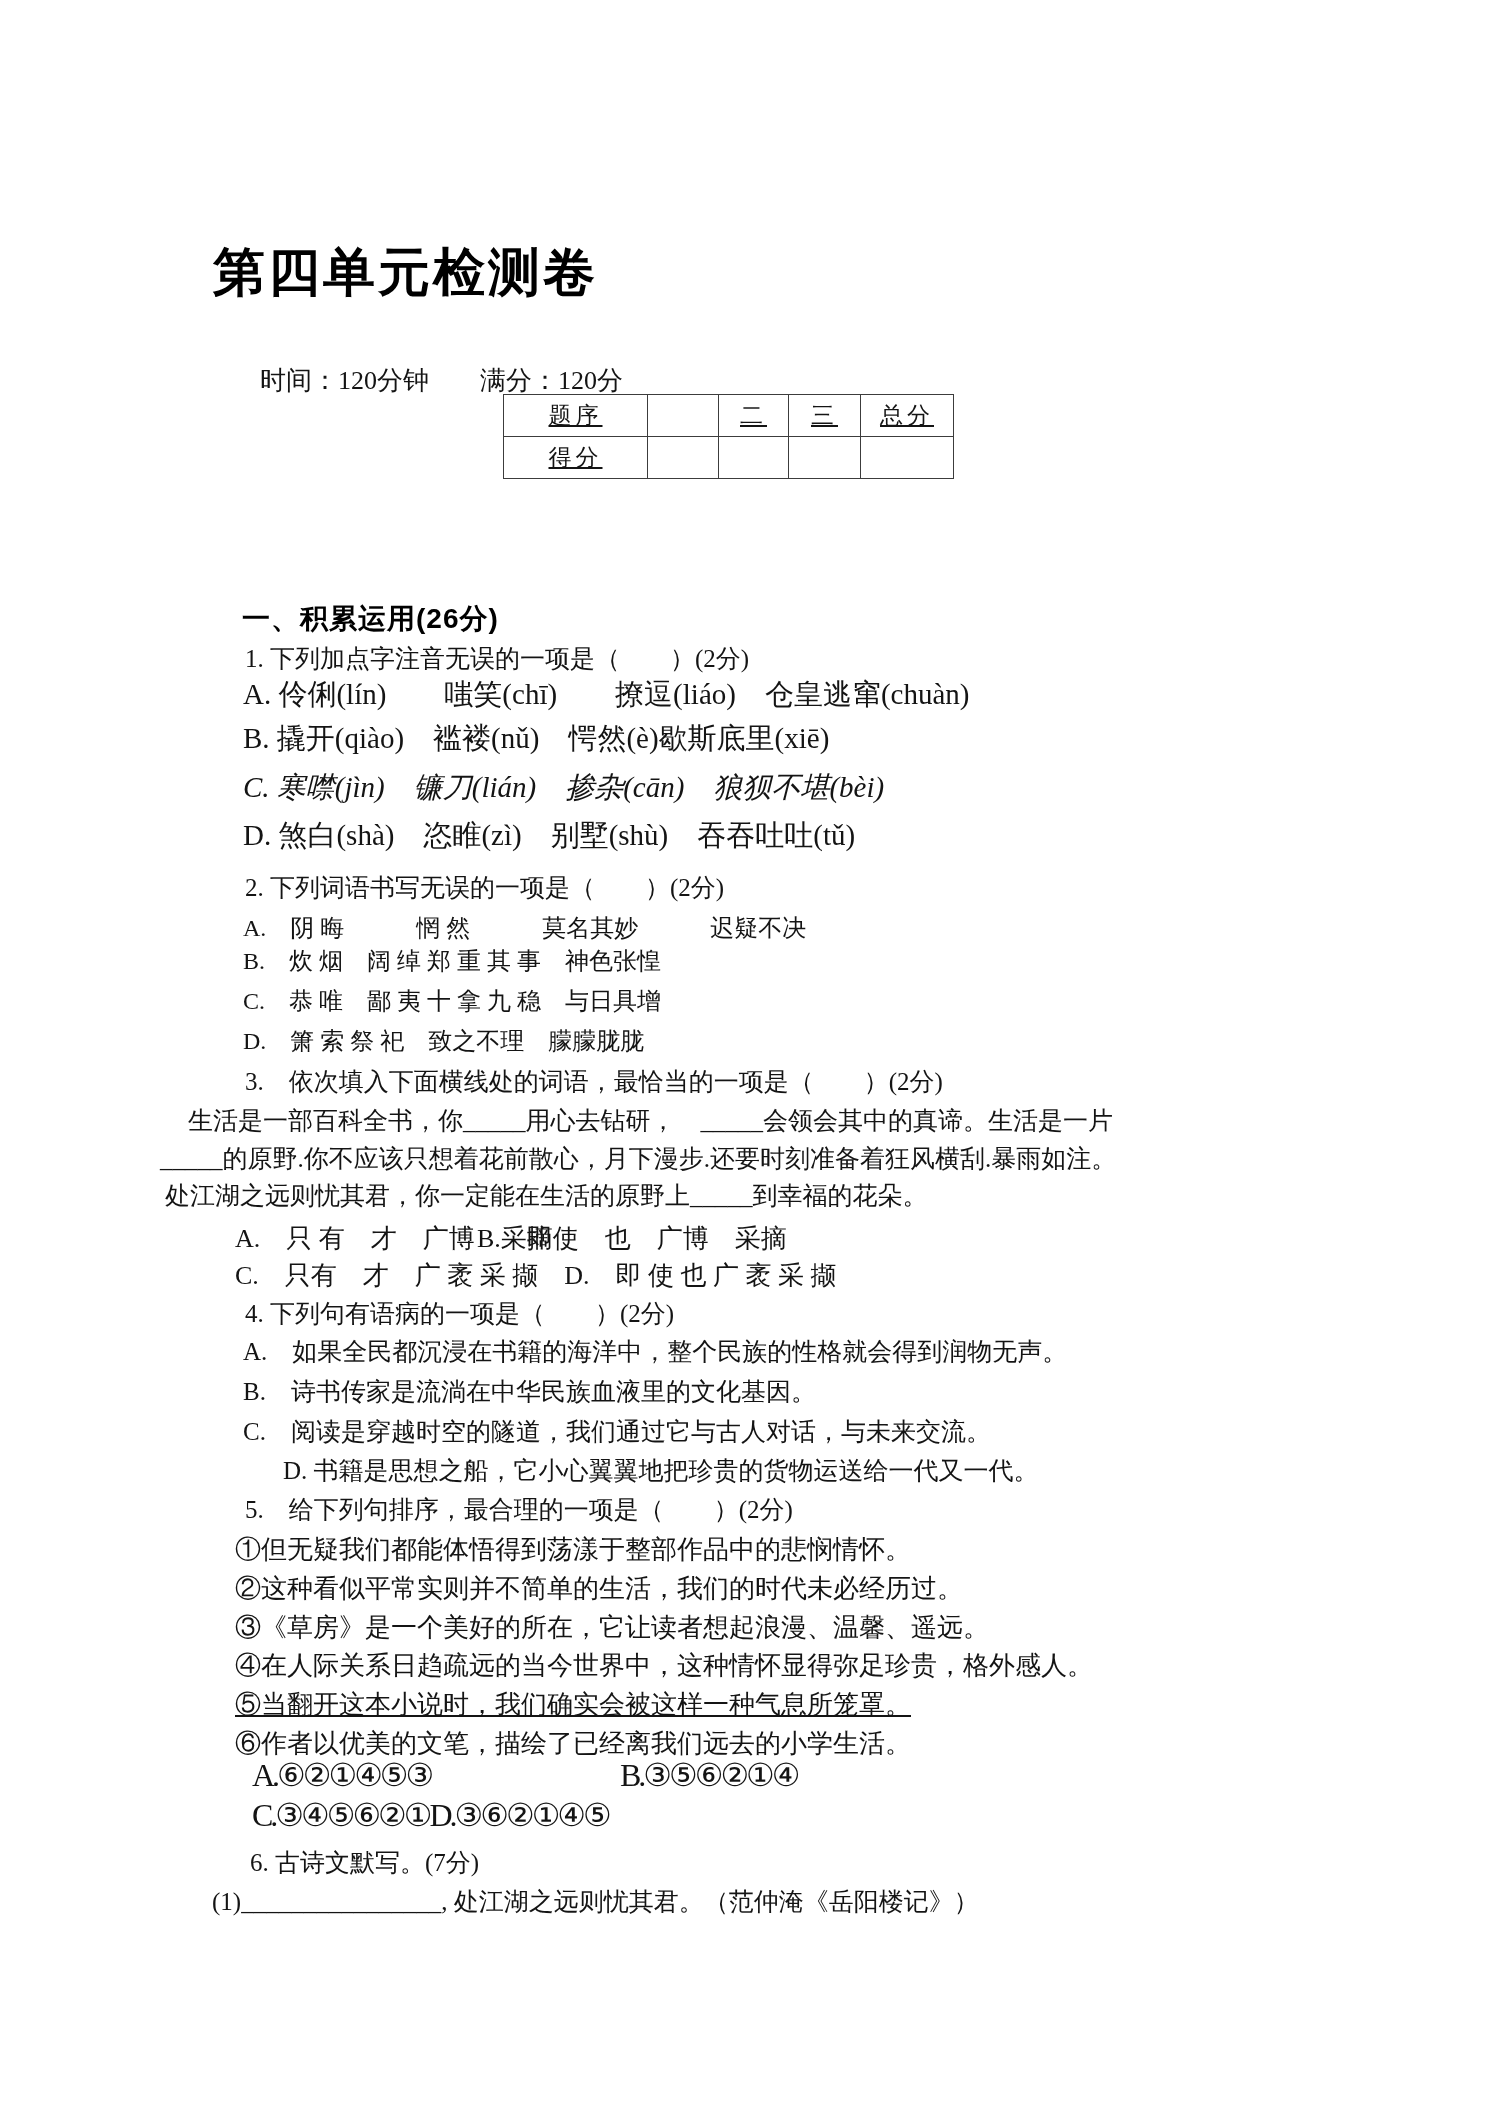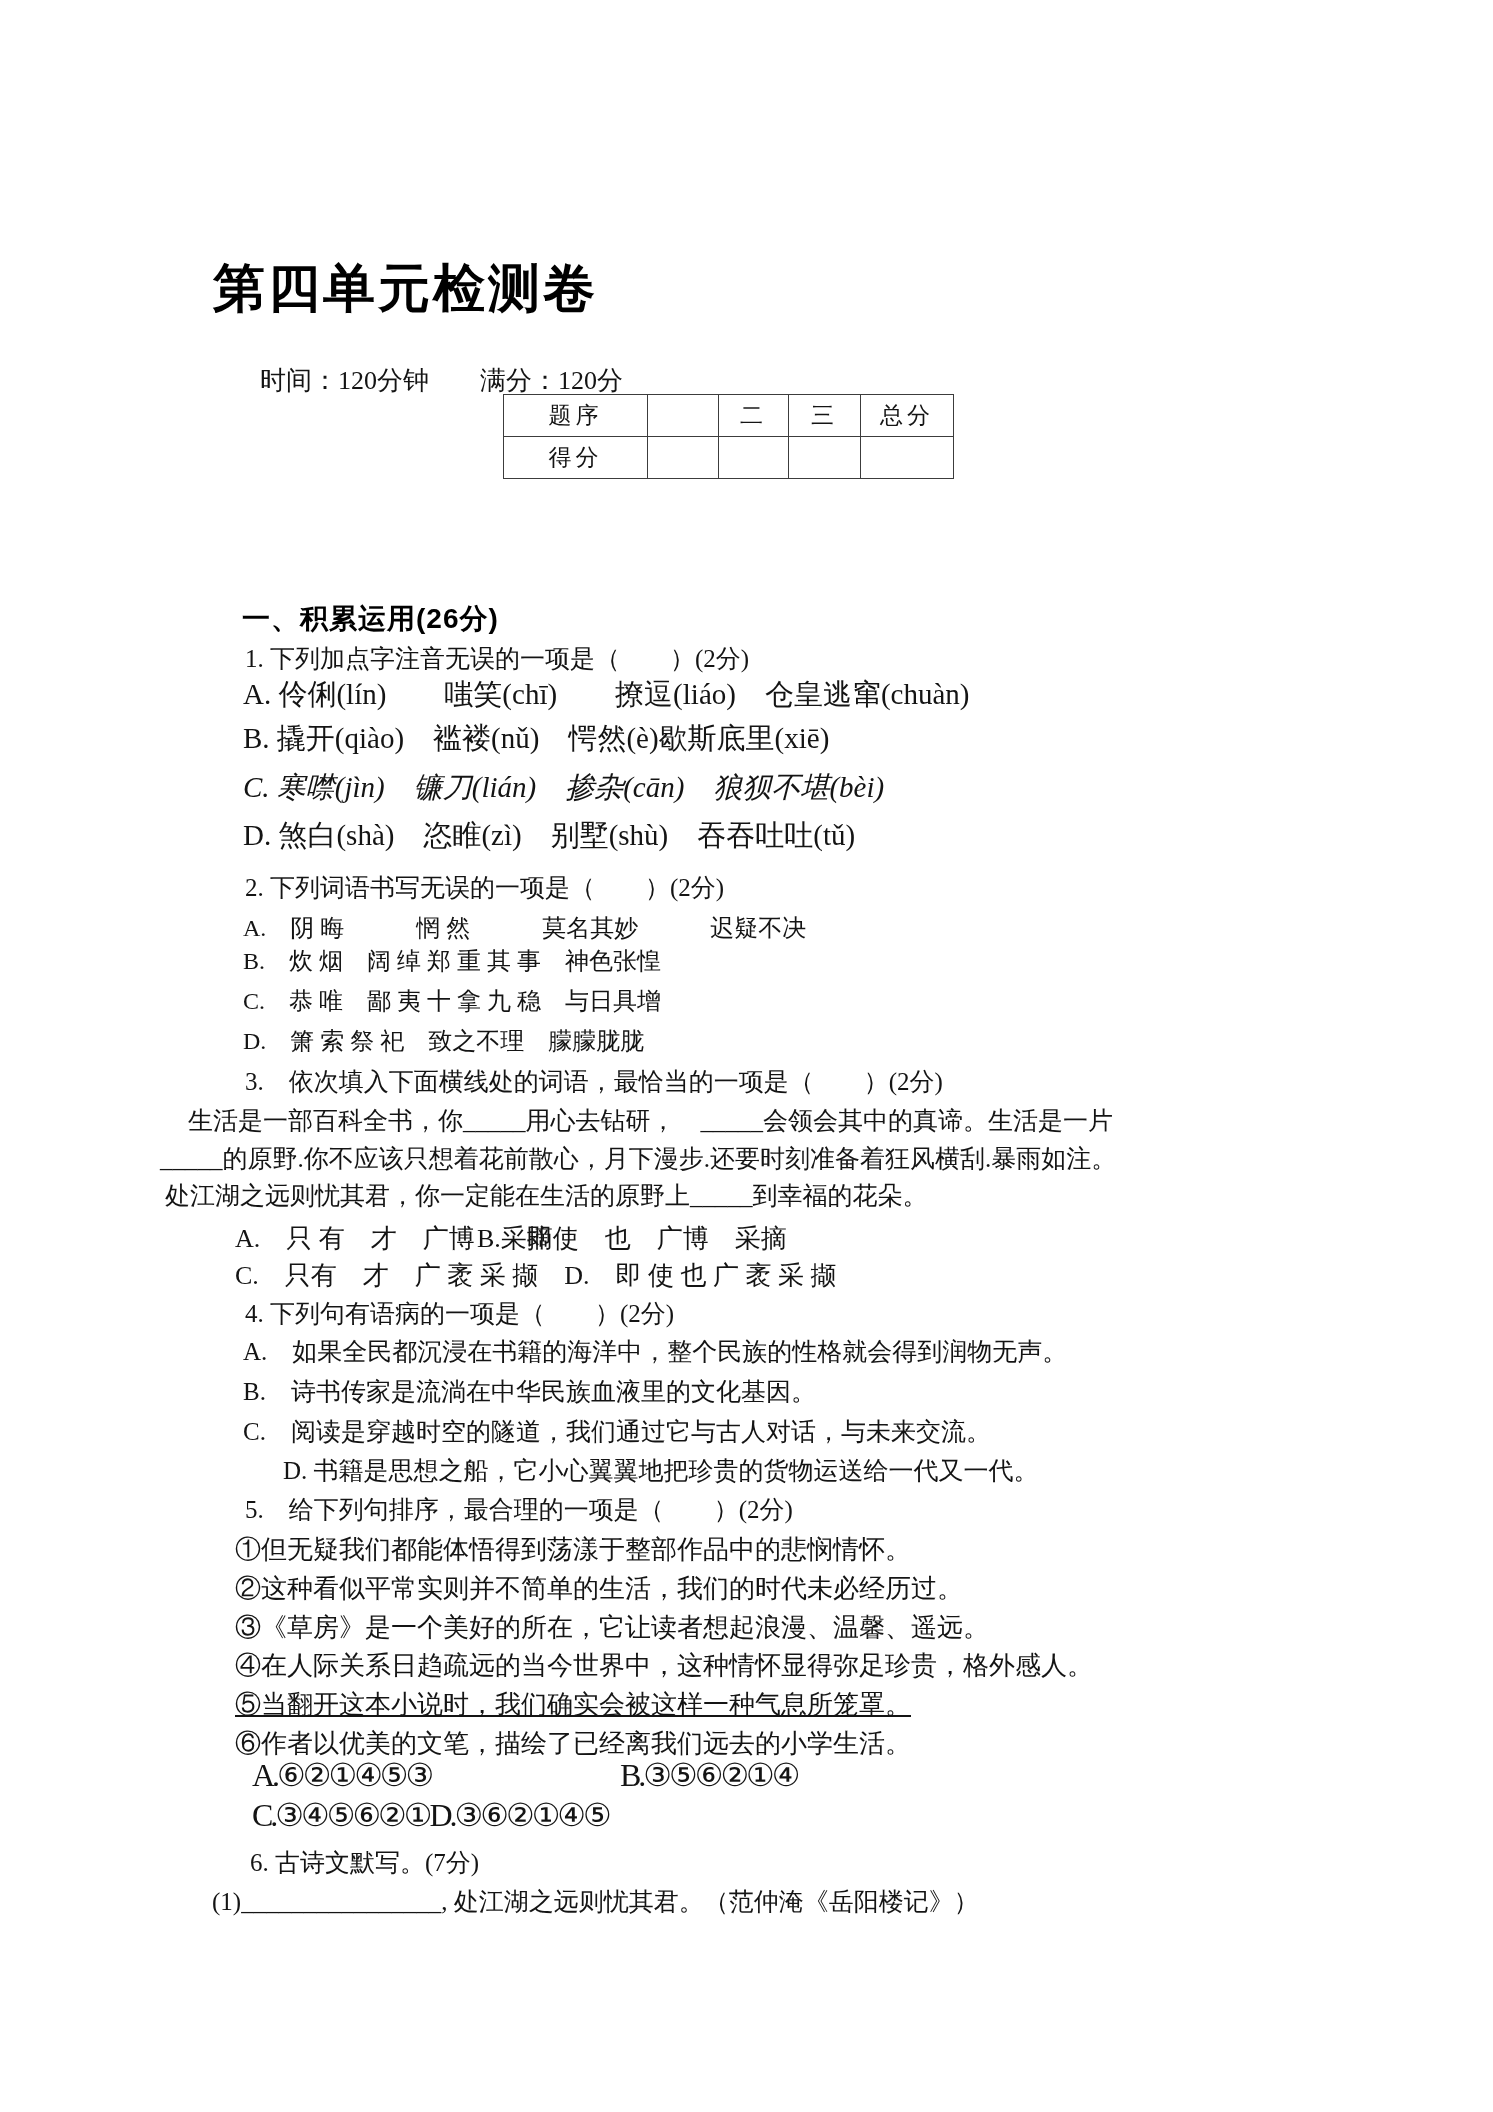--- a/index.html
+++ b/index.html
@@ -20,21 +20,20 @@
     color:#141414;
   }
   .title{
     position:absolute;
     left:213px;top:238px;
     font-size:52px;
     font-weight:900;
     letter-spacing:3px;
     font-family:"Liberation Serif","DejaVu Serif",serif;
     color:#000;
-    margin-top:16px;
   }
   .sec-heading{
     position:absolute;
     left:242px;top:600px;
     font-size:28px;
     font-weight:700;
     font-family:"Liberation Sans","DejaVu Sans",sans-serif;
     color:#000;
     letter-spacing:1px;
   }
@@ -47,20 +46,21 @@
   table.score-table td{
     border:1px solid #3c3c3c;
     height:41px;
     text-align:center;
     vertical-align:middle;
     font-size:23px;
     font-family:"Liberation Serif","DejaVu Serif",serif;
     color:#141414;
     padding:0;
     letter-spacing:4px;
+    text-decoration:underline;
   }
   .circled{letter-spacing:-3px;}
 </style>
 </head>
 <body>
 
 <div class="page">
 
   <div class="title">第四单元检测卷</div>
 

